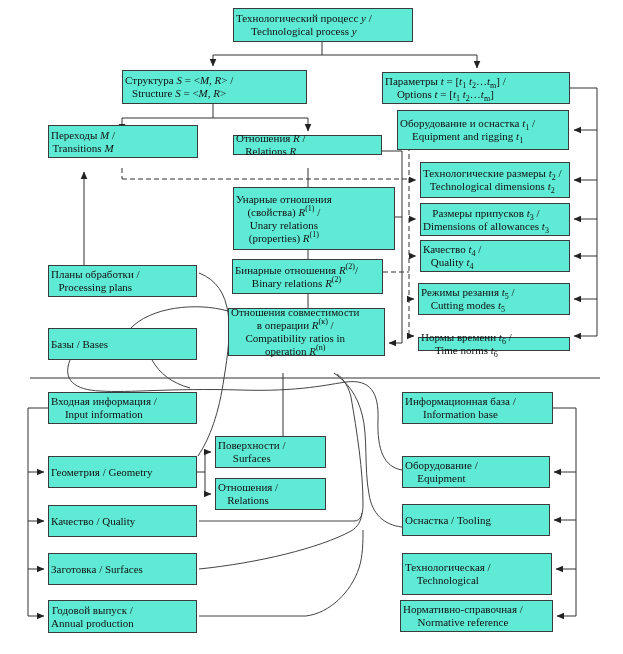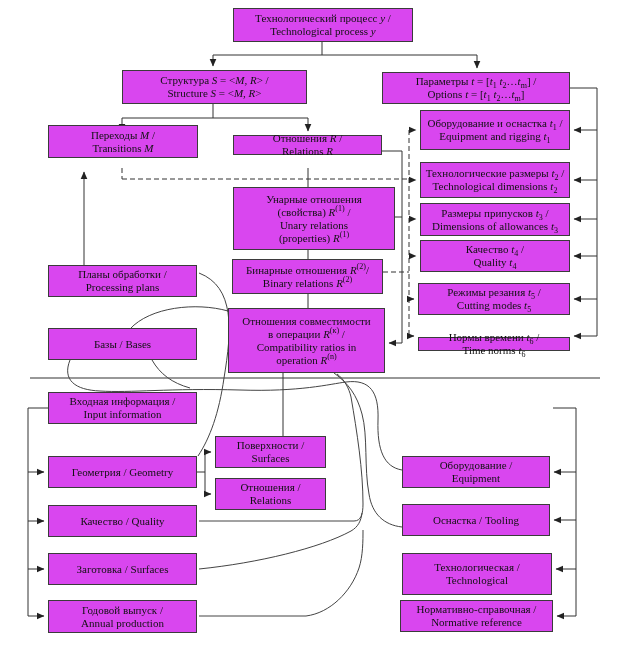--- a/index.html
+++ b/index.html
@@ -1,20 +1,20 @@
 <!DOCTYPE html>
 <html><head>
 <meta charset="utf-8">
 <style>
   html,body{margin:0;padding:0;background:#fff;}
   #canvas{position:relative;width:623px;height:654px;background:#fff;overflow:hidden;
           font-family:"Liberation Serif", serif;}
   #wires{position:absolute;left:0;top:0;z-index:0;}
   .box{position:absolute;z-index:1;box-sizing:border-box;border:1px solid #3b3b3b;
-       background:#d946ef;display:flex;align-items:center;justify-content:center;
+       background:#5eead4;display:flex;align-items:center;
        text-align:center;font-size:11px;line-height:13px;color:#111;padding:1px 2px;}
   .box i{font-style:italic;}
   .box sub,.box sup{font-size:8px;line-height:0;}
 </style>
 </head>
 <body>
 
 <div id="canvas">
 
   <svg id="wires" width="623" height="654" viewBox="0 0 623 654">
@@ -91,21 +91,21 @@
     </div>
   <div class="box" style="left:382px;top:72px;width:188px;height:32px">
       <span>Параметры <i>t</i> = [<i>t</i><sub>1</sub> <i>t</i><sub>2</sub>…<i>t</i><sub>m</sub>] /<br>Options <i>t</i> = [<i>t</i><sub>1</sub> <i>t</i><sub>2</sub>…<i>t</i><sub>m</sub>]</span>
     </div>
   <div class="box" style="left:48px;top:125px;width:150px;height:33px">
       <span>Переходы <i>M</i> /<br>Transitions <i>M</i></span>
     </div>
   <div class="box" style="left:233px;top:135px;width:149px;height:20px">
       <span>Отношения <i>R</i> /<br>Relations <i>R</i></span>
     </div>
-  <div class="box" style="left:420px;top:110px;width:150px;height:40px">
+  <div class="box" style="left:397px;top:110px;width:172px;height:40px">
       <span>Оборудование и оснастка <i>t</i><sub>1</sub> /<br>Equipment and rigging <i>t</i><sub>1</sub></span>
     </div>
   <div class="box" style="left:420px;top:162px;width:150px;height:36px">
       <span>Технологические размеры <i>t</i><sub>2</sub> /<br>Technological dimensions <i>t</i><sub>2</sub></span>
     </div>
   <div class="box" style="left:420px;top:203px;width:150px;height:33px">
       <span>Размеры припусков <i>t</i><sub>3</sub> /<br>Dimensions of allowances <i>t</i><sub>3</sub></span>
     </div>
   <div class="box" style="left:420px;top:240px;width:150px;height:32px">
       <span>Качество <i>t</i><sub>4</sub> /<br>Quality <i>t</i><sub>4</sub></span>
@@ -121,21 +121,21 @@
     </div>
   <div class="box" style="left:48px;top:265px;width:149px;height:32px">
       <span>Планы обработки /<br>Processing plans</span>
     </div>
   <div class="box" style="left:232px;top:259px;width:151px;height:35px">
       <span>Бинарные отношения <i>R</i><sup>(2)</sup>/<br>Binary relations <i>R</i><sup>(2)</sup></span>
     </div>
   <div class="box" style="left:48px;top:328px;width:149px;height:32px">
       <span>Базы / Bases</span>
     </div>
-  <div class="box" style="left:228px;top:308px;width:157px;height:65px">
+  <div class="box" style="left:228px;top:308px;width:157px;height:48px">
       <span>Отношения совместимости<br>в операции  <i>R</i><sup>(к)</sup> /<br>Compatibility ratios in<br>operation <i>R</i><sup>(n)</sup></span>
     </div>
 
   <div class="box" style="left:48px;top:392px;width:149px;height:32px">
       <span>Входная информация /<br>Input information</span>
     </div>
   <div class="box" style="left:48px;top:456px;width:149px;height:32px">
       <span>Геометрия / Geometry</span>
     </div>
   <div class="box" style="left:48px;top:505px;width:149px;height:32px">
@@ -146,20 +146,23 @@
     </div>
   <div class="box" style="left:48px;top:600px;width:149px;height:33px">
       <span>Годовой выпуск /<br>Annual production</span>
     </div>
   <div class="box" style="left:215px;top:436px;width:111px;height:32px">
       <span>Поверхности /<br>Surfaces</span>
     </div>
   <div class="box" style="left:215px;top:478px;width:111px;height:32px">
       <span>Отношения /<br>Relations</span>
     </div>
+  <div class="box" style="left:402px;top:392px;width:151px;height:32px">
+      <span>Информационная база /<br>Information base</span>
+    </div>
   <div class="box" style="left:402px;top:456px;width:148px;height:32px">
       <span>Оборудование /<br>Equipment</span>
     </div>
   <div class="box" style="left:402px;top:504px;width:148px;height:32px">
       <span>Оснастка / Tooling</span>
     </div>
   <div class="box" style="left:402px;top:553px;width:150px;height:42px">
       <span>Технологическая /<br>Technological</span>
     </div>
   <div class="box" style="left:400px;top:600px;width:153px;height:32px">

